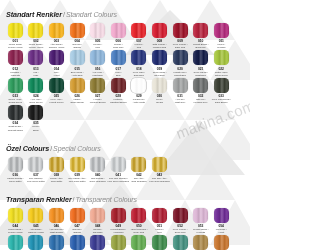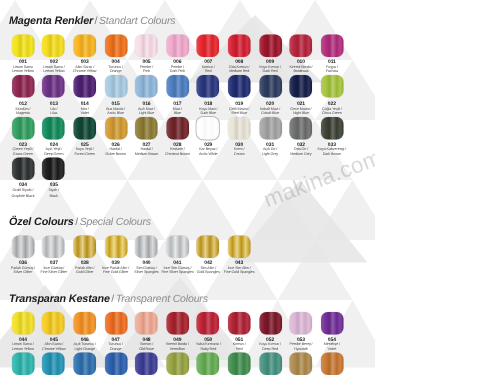--- a/index.html
+++ b/index.html
@@ -187,21 +187,21 @@
     <polygon points="30,190 75,245 -15,245"></polygon>
     <polygon points="120,185 165,240 75,240"></polygon>
   </g>
 </svg>
 
 <div id="watermark">makina.com</div>
 
 <div id="sheet">
 
   <div class="section-head">
-    <span class="sh-tr">Magenta Renkler</span><span class="sh-sep">/</span><span class="sh-en">Standart Colours</span>
+    <span class="sh-tr">Standart Renkler</span><span class="sh-sep">/</span><span class="sh-en">Standart Colours</span>
   </div>
   <div class="swatch-row" id="grid-0" style="flex-wrap: wrap;">
       <div class="swatch">
         <div class="chip" style="background: rgb(243, 227, 22);"></div>
         <div class="code">001</div>
         <div class="nm">Limon Sarısı</div>
         <div class="nm">Lemon Yellow</div>
       </div>
       <div class="swatch">
         <div class="chip" style="background: rgb(245, 221, 23);"></div>
@@ -461,21 +461,21 @@
         <div class="chip metal" style="background: rgb(216, 173, 29);"></div>
         <div class="code">043</div>
         <div class="nm">İnce Sim Altın /</div>
         <div class="nm">Fine Gold Spangles</div>
       </div>
     </div>
 
   <div class="sec-gap"></div>
 
   <div class="section-head">
-    <span class="sh-tr">Transparan Kestane</span><span class="sh-sep">/</span><span class="sh-en">Transparent Colours</span>
+    <span class="sh-tr">Transparan Renkler</span><span class="sh-sep">/</span><span class="sh-en">Transparent Colours</span>
   </div>
   <div class="swatch-row" id="grid-2" style="flex-wrap: wrap;">
       <div class="swatch">
         <div class="chip" style="background: rgb(242, 224, 33);"></div>
         <div class="code">044</div>
         <div class="nm">Limon Sarısı /</div>
         <div class="nm">Lemon Yellow</div>
       </div>
       <div class="swatch">
         <div class="chip" style="background: rgb(246, 203, 28);"></div>

